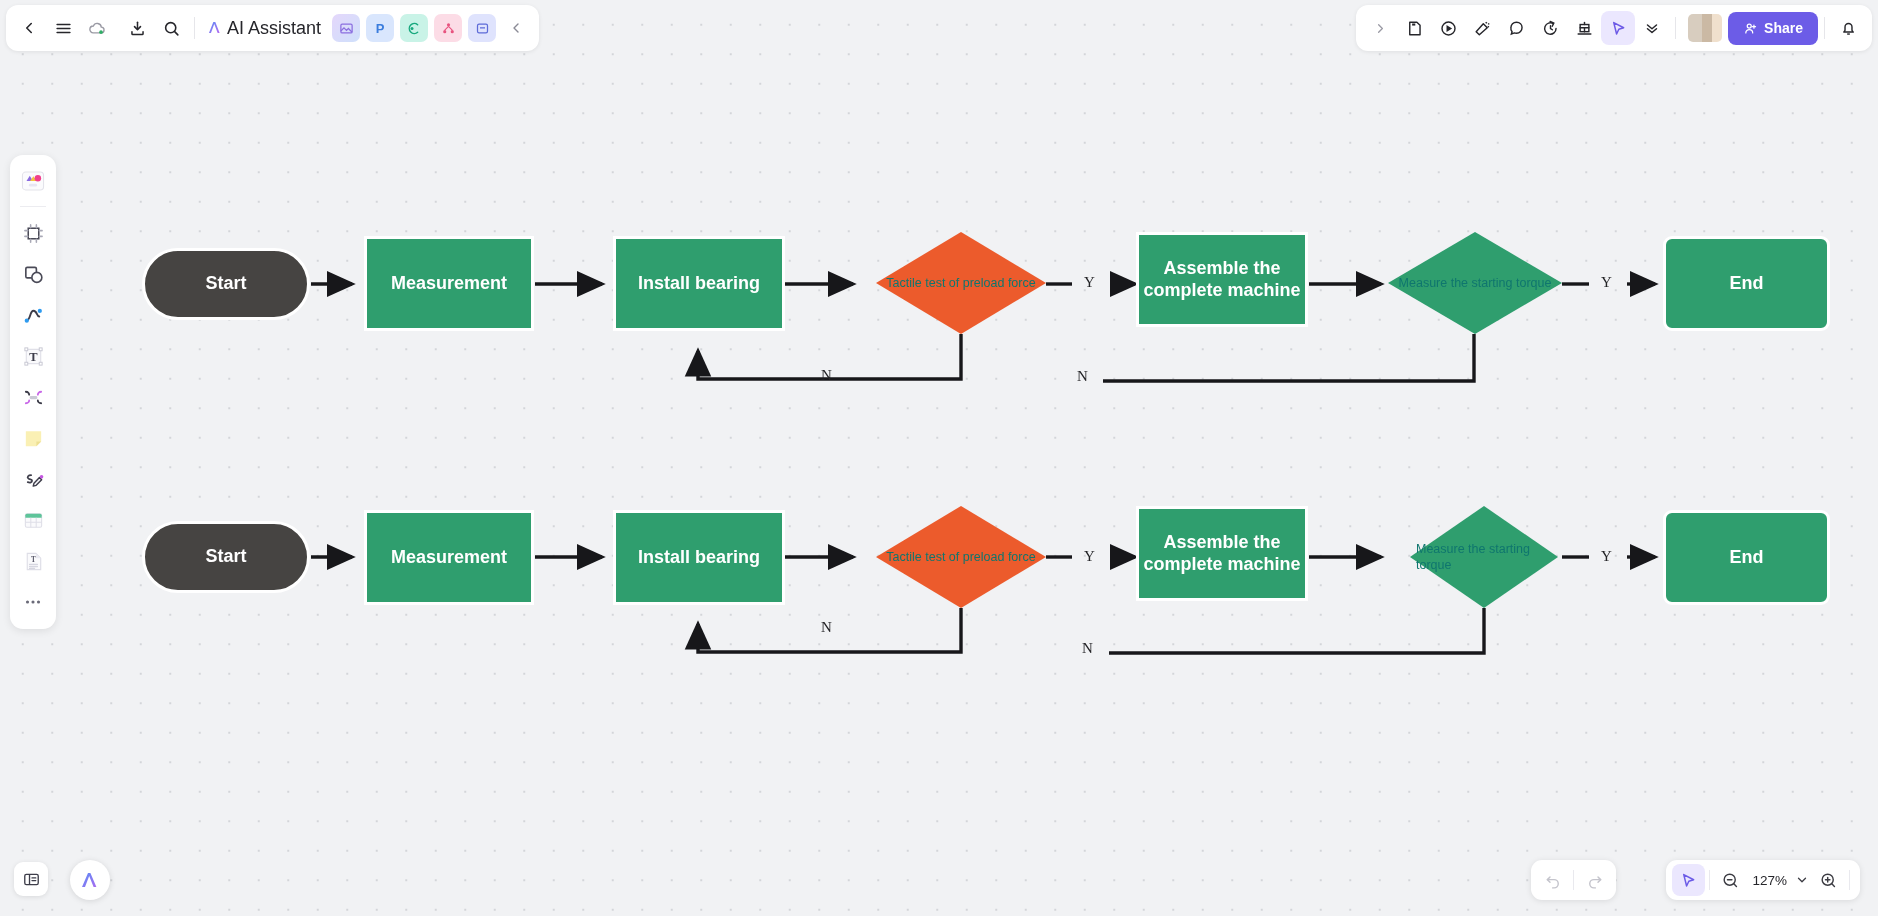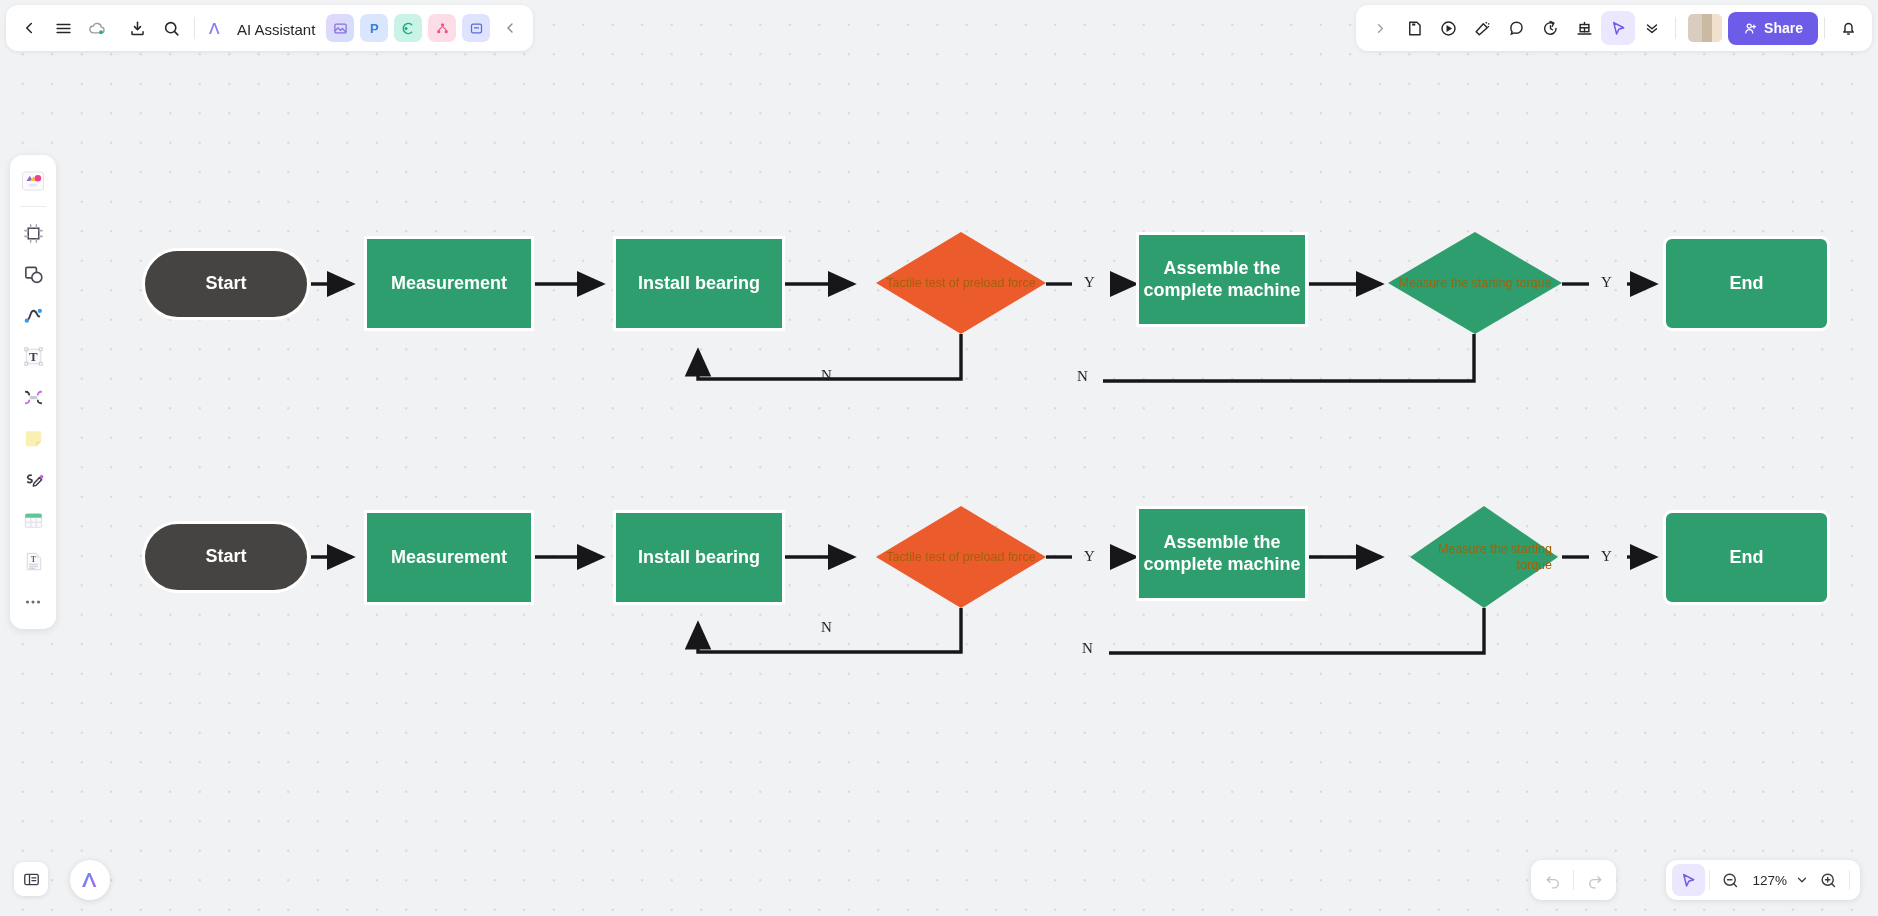--- a/index.html
+++ b/index.html
@@ -33,22 +33,22 @@
     display: flex; align-items: center; justify-content: center;
     cursor: pointer; color: #26262b; flex: none;
   }
   .tb-sep { width: 1px; height: 22px; background: #e6e6ea; margin: 0 6px; flex:none; }
   .doc-title {
     font-size: 14.5px; color: #26262b; white-space: nowrap;
     max-width: 152px; overflow: hidden; text-overflow: ellipsis;
     padding: 0 4px 0 2px; cursor: pointer;
   }
   .ai-assistant {
-    display: flex; align-items: flex-end; gap: 13px;
-    font-size: 15px; color: #26262b; padding: 0 8px 0 4px;
+    display: flex; align-items: flex-start; gap: 3px;
+    font-size: 18px; color: #26262b; padding: 0 8px 0 4px;
     cursor: pointer; white-space: nowrap;
   }
   .app-chip {
     width: 28px; height: 28px; border-radius: 7px;
     display:flex; align-items:center; justify-content:center;
     margin: 0 3px; cursor: pointer;
     font-size: 13px; font-weight: bold;
   }
   .chip-img { background: linear-gradient(135deg,#e4d7fb,#cfe0fb); color:#8b6fe0; }
   .chip-p   { background: #d9e6fd; color: #3b7ddd; }
@@ -153,22 +153,22 @@
     border: 3px solid #fff;
   }
   .n-dia { background: transparent; }
   .dia-shape {
     position: absolute; inset: 0;
     clip-path: polygon(50% 0, 100% 50%, 50% 100%, 0 50%);
   }
   .dia-red { background: #ec5b2c; }
   .dia-grn { background: #2f9e6e; }
   .dia-txt {
-    position: relative; z-index: 2; color:#a16207;
-    font-size: 12.5px; line-height: 1.3; text-align:right;
+    position: relative; z-index: 2; color:#0f766e;
+    font-size: 12.5px; line-height: 1.3; text-align:left;
     padding: 0 6px;
   }
   .edge-label {
     position: absolute; font-size: 15px; color: #232326;
     font-family: "Liberation Serif", serif;
   }
   svg.wires { position:absolute; left:0; top:0; overflow: visible; }
 </style>
 </head>
 <body>

